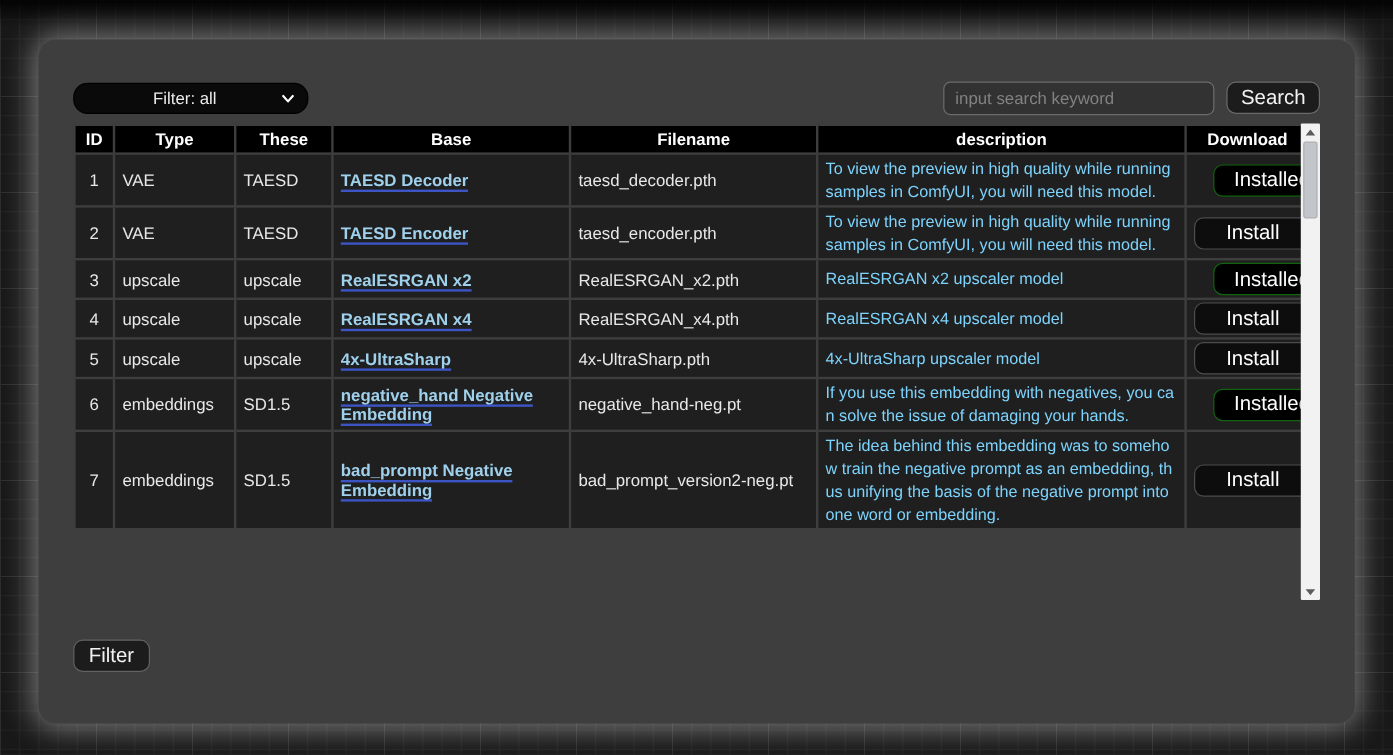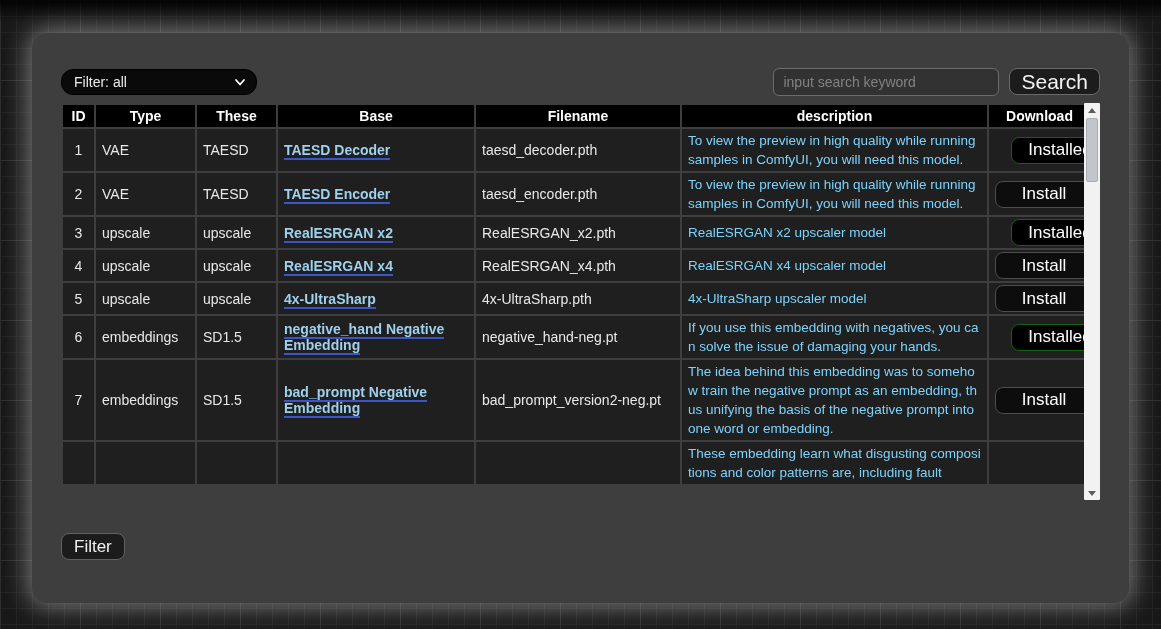--- a/index.html
+++ b/index.html
@@ -42,20 +42,21 @@
   .filter-select {
     width: 196px; height: 26px;
     background: #0a0a0a;
     border: 1px solid #000;
     border-radius: 12px;
     color: #ececec;
     font-size: 14px;
     display: flex; align-items: center;
     padding: 0 10px 0 12px;
     cursor: pointer;
+    text-align: center;
   }
   .filter-select .label { flex: 1; }
   .chevron { width: 12px; height: 12px; display: block; }
   .spacer { flex: 1; }
   .search-input {
     width: 226px; height: 28px;
     background: #323232;
     border: 1px solid #6b6b6b;
     border-radius: 6px;
     color: #e6e6e6;
@@ -65,21 +66,21 @@
   }
   .search-input::placeholder { color: #828282; }
   .search-btn {
     margin-left: 10px;
     height: 27px;
     padding: 0 11px;
     background: #1c1c1c;
     border: 1px solid #6a6a6a;
     border-radius: 8px;
     color: #f2f2f2;
-    font-size: 21px;
+    font-size: 17px;
     font-family: "Liberation Sans", sans-serif;
     cursor: pointer;
   }
 
   
   .table-zone {
     margin-top: 8px;
     display: flex;
     height: 397px;
   }
@@ -292,29 +293,20 @@
           </tr>
           <tr>
             <td class="c-id">7</td>
             <td>embeddings</td>
             <td>SD1.5</td>
             <td class="c-name"><a>bad_prompt Negative Embedding</a></td>
             <td>bad_prompt_version2-neg.pt</td>
             <td class="c-desc">The idea behind this embedding was to somehow train the negative prompt as an embedding, thus unifying the basis of the negative prompt into one word or embedding.</td>
             <td class="c-dl"><button class="dl-btn">Install</button></td>
           </tr>
-          <tr>
-            <td class="c-id"></td>
-            <td></td>
-            <td></td>
-            <td class="c-name"></td>
-            <td></td>
-            <td class="c-desc">These embedding learn what disgusting compositions and color patterns are, including fault</td>
-            <td class="c-dl"></td>
-          </tr>
         </tbody>
       </table>
     </div>
 
     <div class="scrollbar">
       <div class="sb-arrow up">
           <div class="tri-up"></div>
         </div>
       <div class="sb-thumb"></div>
       <div class="sb-arrow down">

